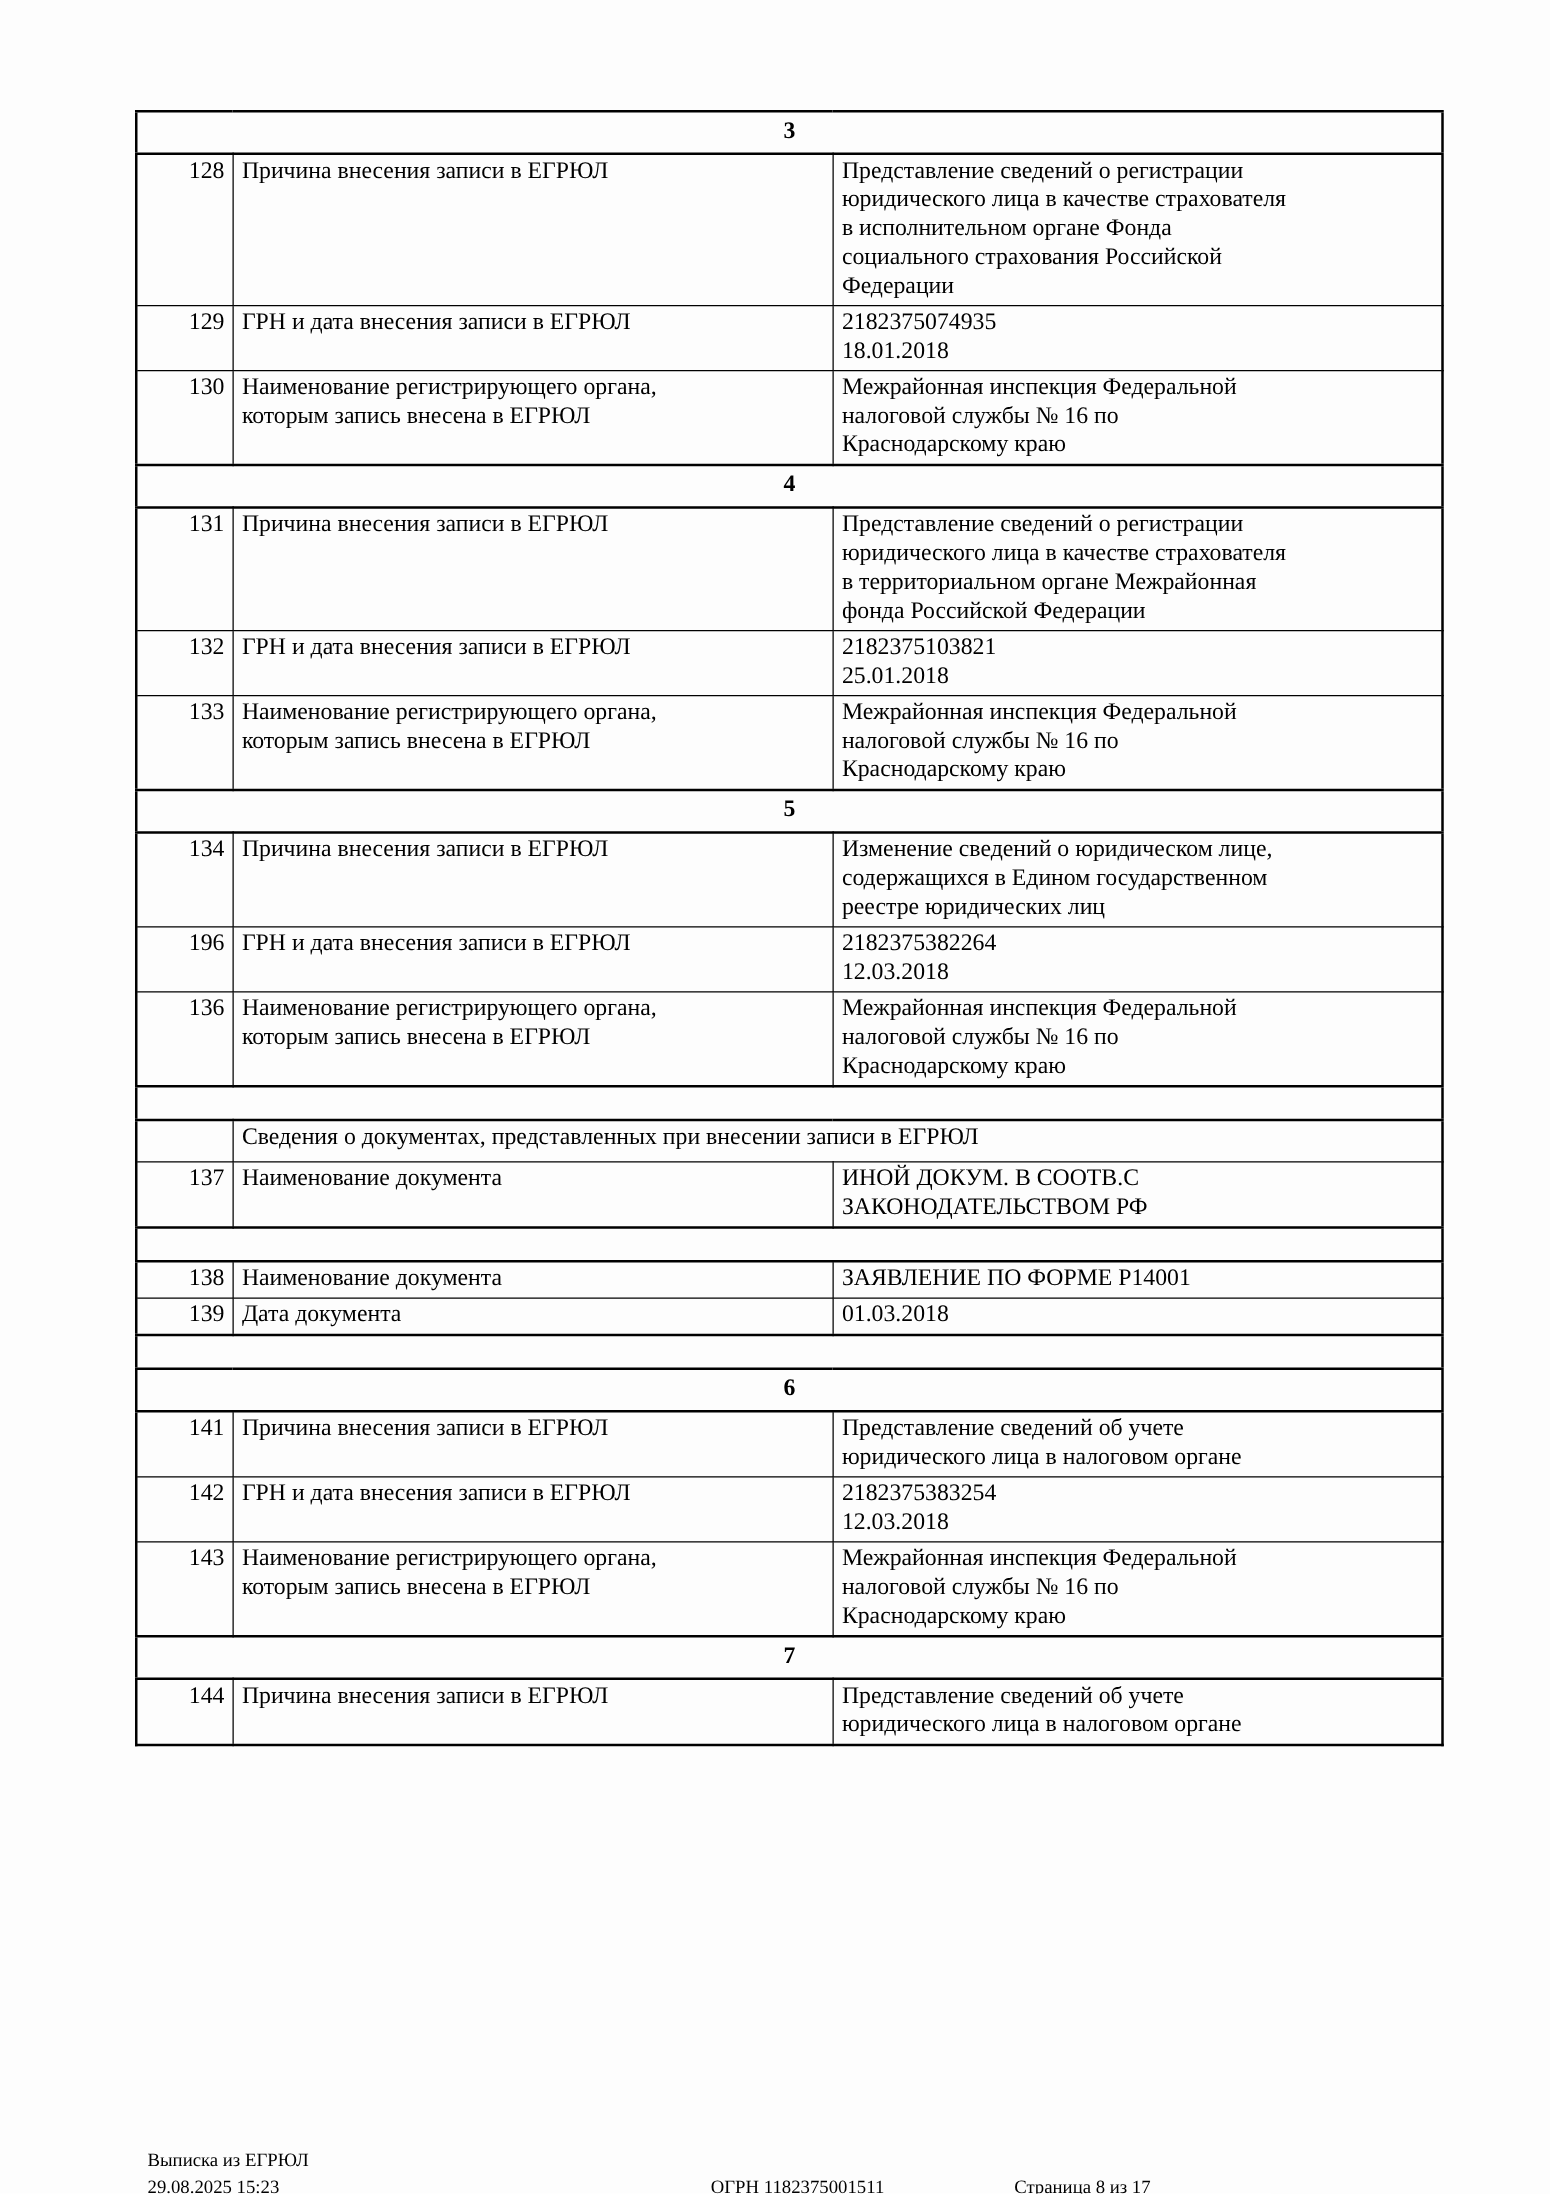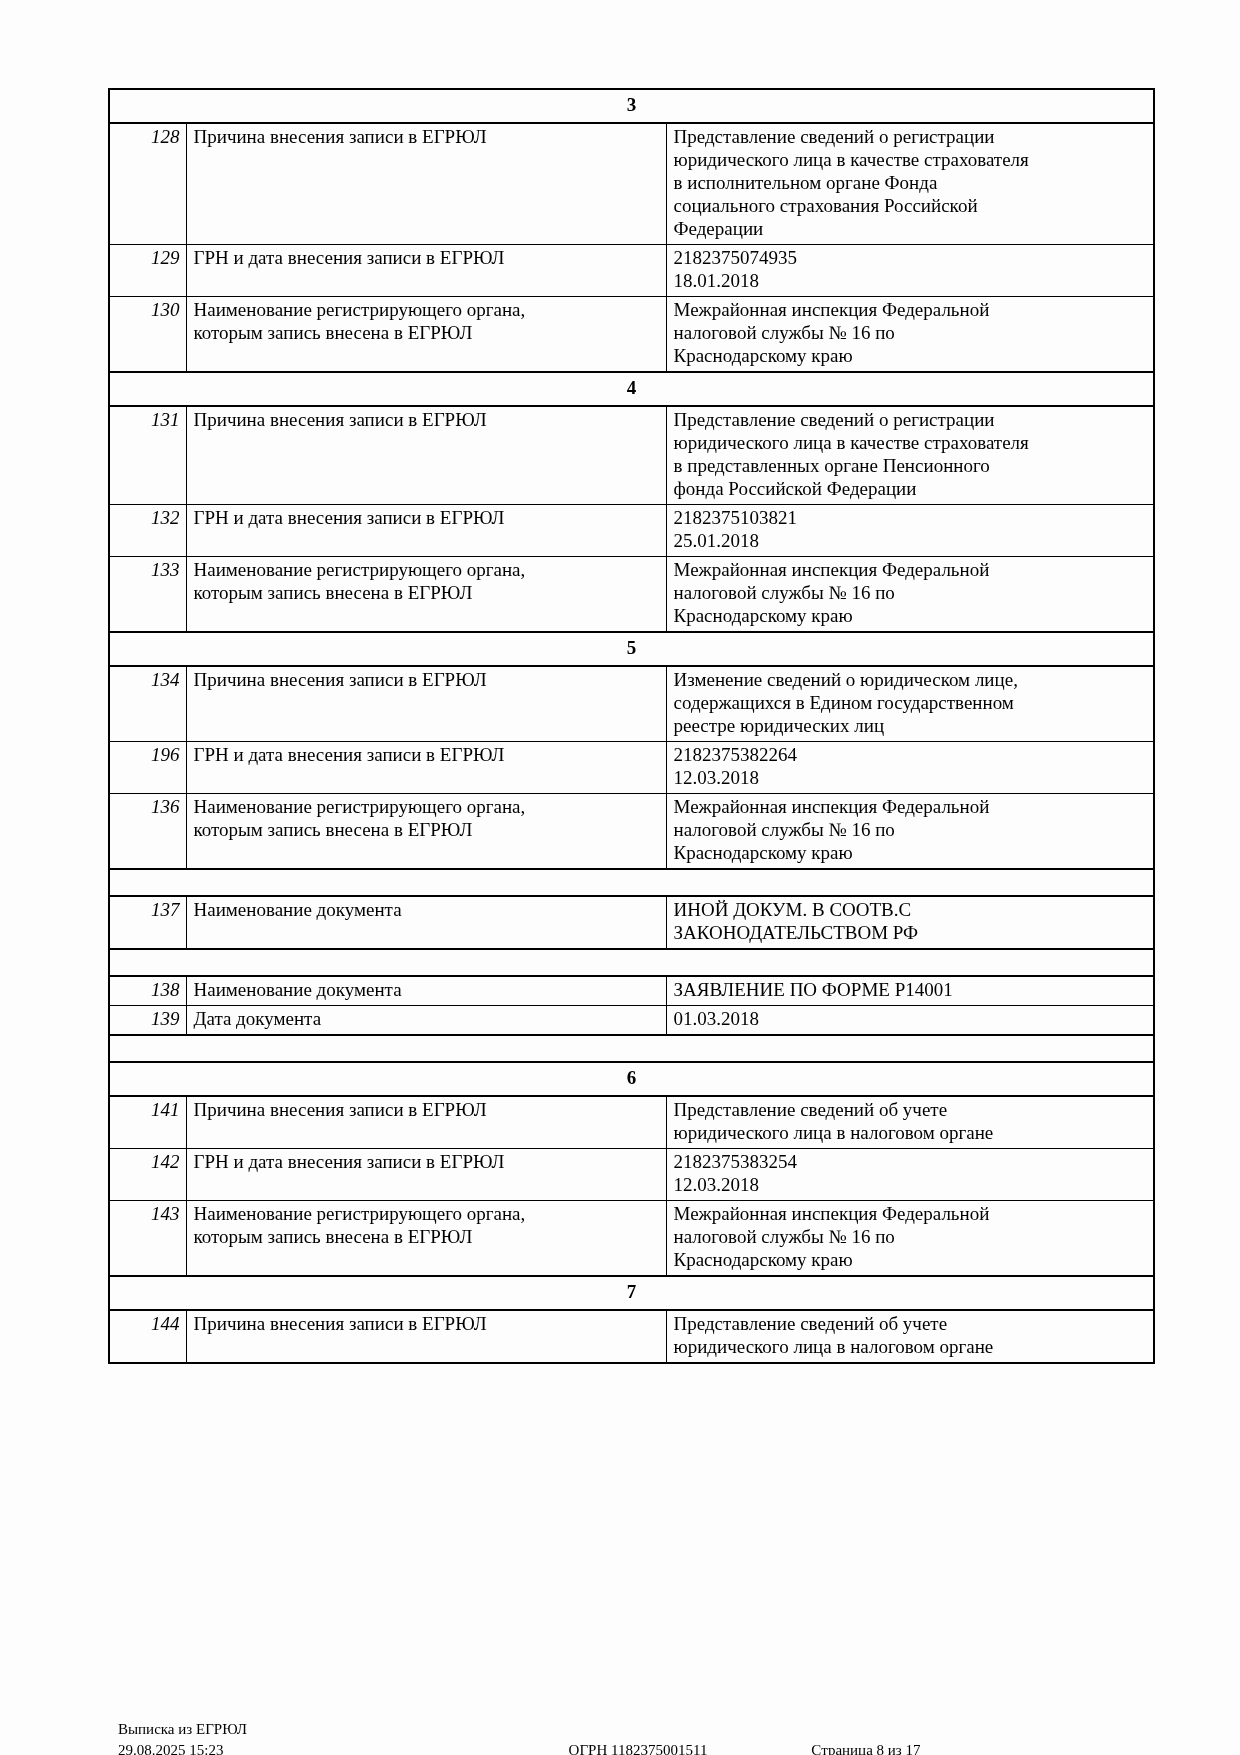--- a/index.html
+++ b/index.html
@@ -28,21 +28,20 @@
     border: 1px solid #000;
     font-size: 19px;
     line-height: 23px;
     vertical-align: top;
     padding: 1px 6px 4px 7px;
     word-wrap: break-word;
   }
   td.cell-num {
     text-align: right;
     padding-right: 8px;
-    font-style: italic;
   }
   tr.row-section td {
     border-top: 2px solid #000;
     border-bottom: 2px solid #000;
     text-align: center;
     font-weight: bold;
     height: 28px;
     padding: 2px;
     line-height: 26px;
   }
@@ -124,21 +123,21 @@
           <td class="cell-section" colspan="3">4</td>
         </tr>
         <tr class="row-record">
           <td class="cell-num">131</td>
           <td class="cell-label">
             <div>Причина внесения записи в ЕГРЮЛ</div>
           </td>
           <td class="cell-value">
             <div>Представление сведений о регистрации</div>
             <div>юридического лица в качестве страхователя</div>
-            <div>в представленных органе Пенсионного</div>
+            <div>в территориальном органе Межрайонная</div>
             <div>фонда Российской Федерации</div>
           </td>
         </tr>
         <tr class="row-record">
           <td class="cell-num">132</td>
           <td class="cell-label">
             <div>ГРН и дата внесения записи в ЕГРЮЛ</div>
           </td>
           <td class="cell-value">
             <div>2182375103821</div>
@@ -188,20 +187,24 @@
             <div>которым запись внесена в ЕГРЮЛ</div>
           </td>
           <td class="cell-value">
             <div>Межрайонная инспекция Федеральной</div>
             <div>налоговой службы № 16 по</div>
             <div>Краснодарскому краю</div>
           </td>
         </tr>
         <tr class="row-spacer">
           <td class="cell-spacer" colspan="3">&nbsp;</td>
+        </tr>
+        <tr class="row-subheader">
+          <td class="cell-num">&nbsp;</td>
+          <td class="cell-subheader" colspan="2">Сведения о документах, представленных при внесении записи в ЕГРЮЛ</td>
         </tr>
         <tr class="row-record">
           <td class="cell-num">137</td>
           <td class="cell-label">
             <div>Наименование документа</div>
           </td>
           <td class="cell-value">
             <div>ИНОЙ ДОКУМ. В СООТВ.С</div>
             <div>ЗАКОНОДАТЕЛЬСТВОМ РФ</div>
           </td>

